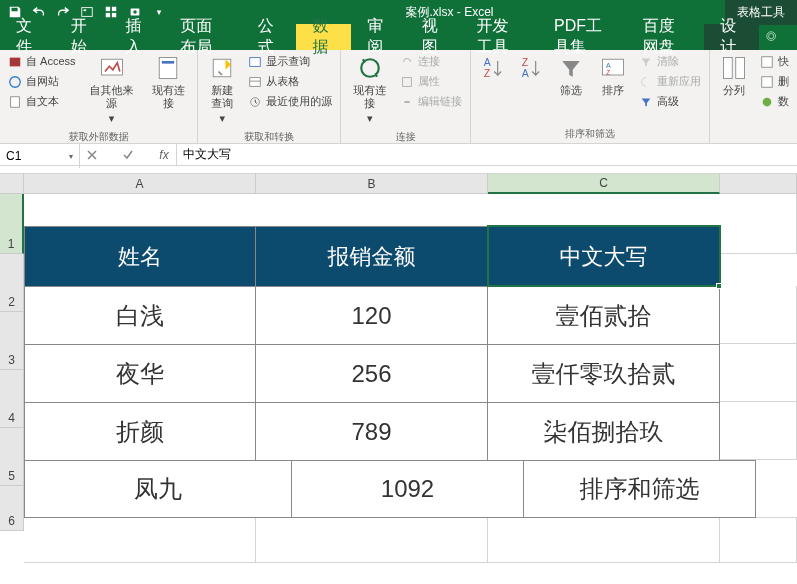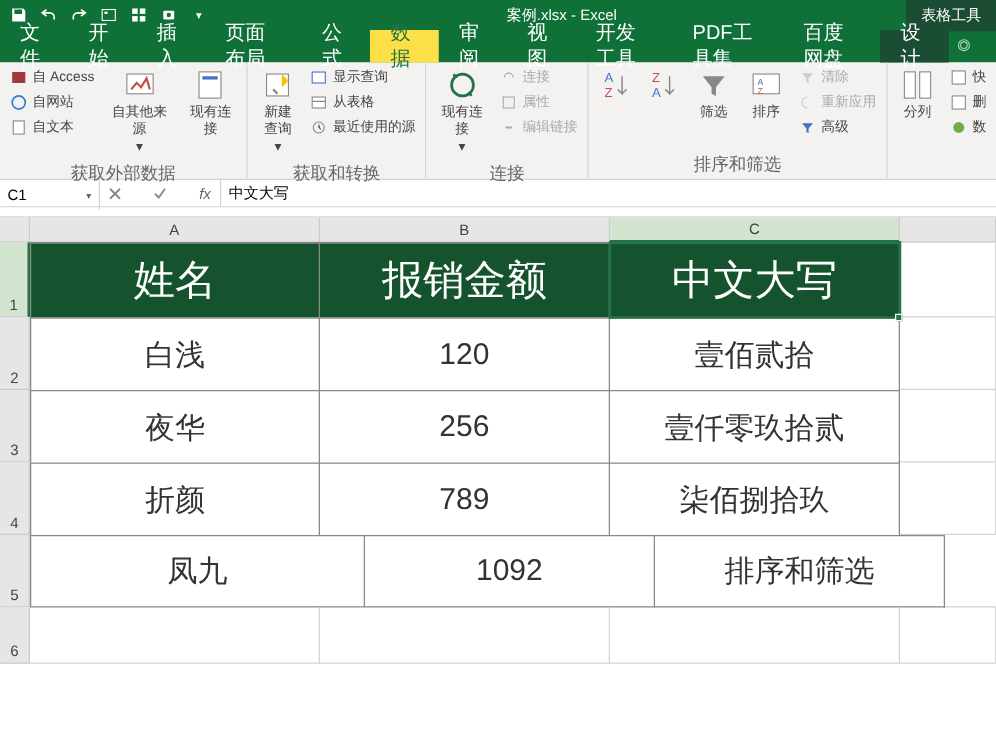--- a/index.html
+++ b/index.html
@@ -18,21 +18,21 @@
 .tab { padding: 4px 16px; color: #fff; font-size: 16px; cursor: pointer; display: flex; align-items: center; }
 .tab.active { background: #fde047; color: #217346; }
 .tab.design { margin-left: auto; background: #1a4d33; }
 .tab.tell { color: #b0d8c0; padding-left: 6px; }
 .tab.tell svg { width: 14px; height: 14px; margin-right: 2px; }
 
 
 .ribbon { background: #f3f2f1; height: 94px; border-bottom: 1px solid #d4d4d4; display: flex; }
 .group { border-right: 1px solid #d4d4d4; display: flex; flex-direction: column; padding: 2px 4px 0 4px; }
 .group-content { flex: 1; display: flex; align-items: flex-start; gap: 2px; }
-.group-label { text-align: center; font-size: 14px; color: #666; padding: 2px 0; }
+.group-label { text-align: center; font-size: 10px; color: #666; padding: 2px 0; }
 .btn-large { display: flex; flex-direction: column; align-items: center; justify-content: center; padding: 2px 4px; cursor: pointer; min-width: 40px; }
 .btn-large svg { width: 28px; height: 28px; }
 .btn-large span { font-size: 11px; color: #444; text-align: center; line-height: 1.2; margin-top: 2px; }
 .btn-stack { display: flex; flex-direction: column; gap: 1px; }
 .btn-small { display: flex; align-items: center; gap: 4px; padding: 2px 4px; cursor: pointer; font-size: 11px; color: #444; white-space: nowrap; }
 .btn-small svg { width: 14px; height: 14px; flex-shrink: 0; }
 .btn-small.disabled { color: #aaa; }
 .dropdown-arrow { font-size: 8px; color: #666; }
 
 
@@ -48,21 +48,21 @@
 
 .spacer { height: 8px; background: #fff; border-bottom: 1px solid #d4d4d4; }
 .corner { width: 24px; height: 20px; background: #e6e6e6; border-right: 1px solid #ccc; border-bottom: 1px solid #ccc; }
 .col-header { height: 20px; background: #e6e6e6; border-right: 1px solid #ccc; border-bottom: 1px solid #ccc; display: flex; align-items: center; justify-content: center; font-size: 12px; color: #444; }
 .col-header.selected { background: #d3e5cf; border-bottom: 2px solid #217346; }
 .row-header { width: 24px; background: #e6e6e6; border-right: 1px solid #ccc; border-bottom: 1px solid #ccc; display: flex; align-items: flex-end; justify-content: center; font-size: 12px; color: #444; padding-bottom: 2px; }
 .row-header.selected { background: #d3e5cf; border-right: 2px solid #217346; }
 
 .sheet-area { position: relative; }
 .cell { border-right: 1px solid #d4d4d4; border-bottom: 1px solid #d4d4d4; }
-.data-header-cell { background: #14532d; color: #fff; font-size: 33px; display: flex; align-items: center; justify-content: center; border-right: 1px solid #888; }
+.data-header-cell { background: #0c4a6e; color: #fff; font-size: 22px; display: flex; align-items: center; justify-content: center; border-right: 1px solid #888; margin-top: 32px; }
 .data-header-cell:last-child { border-right: none; }
 .data-cell { font-size: 24px; display: flex; align-items: center; justify-content: center; border-right: 1px solid #888; color: #333; }
 .data-cell:last-child { border-right: none; }
 .selected-cell { outline: 2px solid #217346; outline-offset: -1px; position: relative; }
 .fill-handle { position: absolute; bottom: -3px; right: -3px; width: 6px; height: 6px; background: #217346; border: 1px solid #fff; }
 </style>
 </head>
 <body>
 
 <div class="titlebar">

